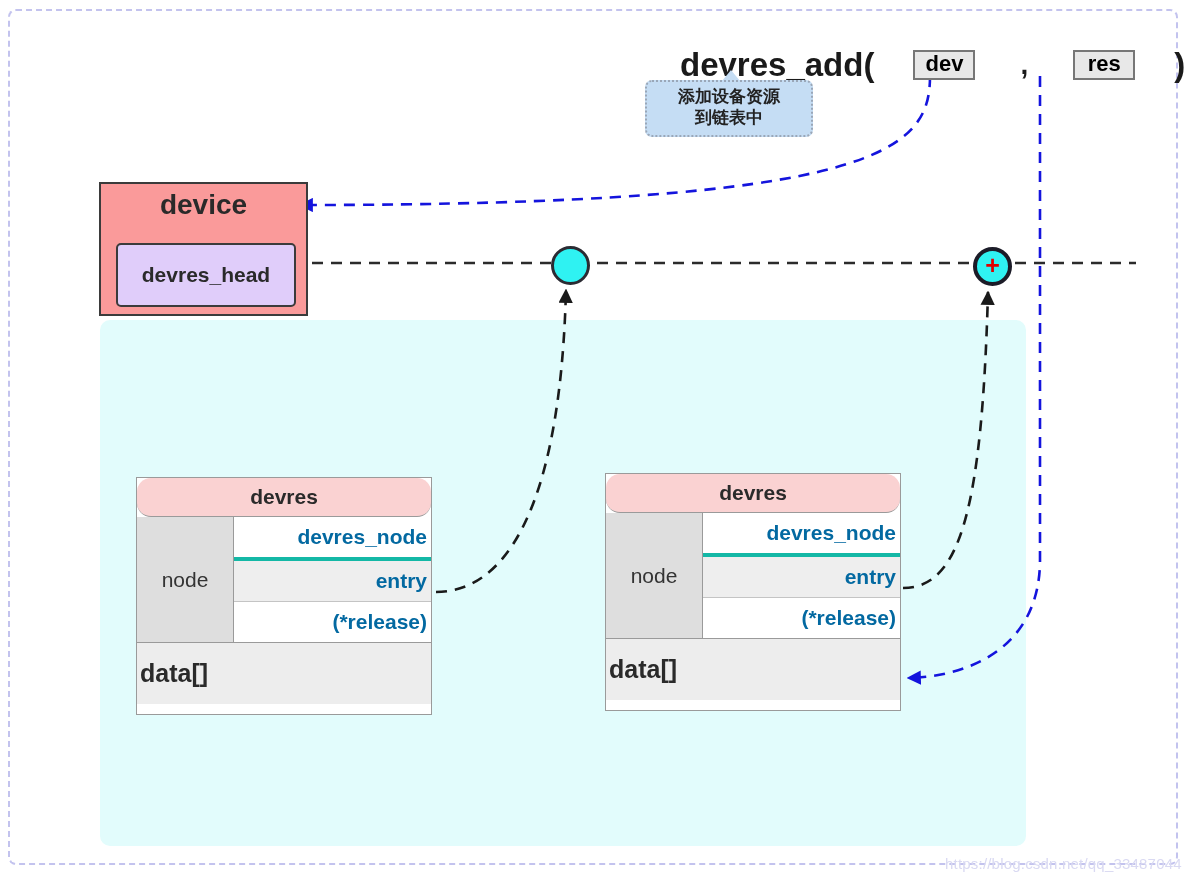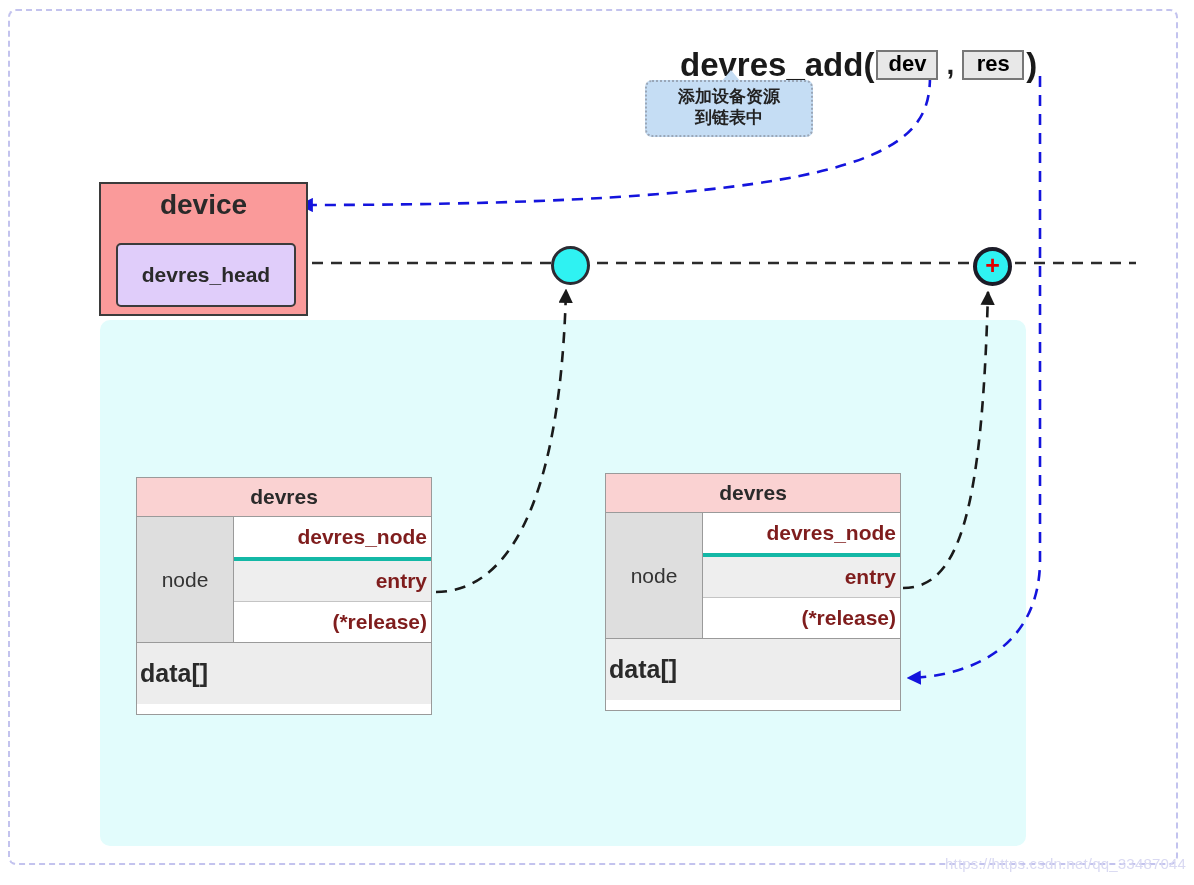--- a/index.html
+++ b/index.html
@@ -51,20 +51,21 @@
   #signature {
     position: absolute;
     left: 680px;
     top: 34px;
     display: flex;
     align-items: center;
     font-size: 33px;
     font-weight: bold;
     color: #1a1a1a;
     white-space: nowrap;
+    gap: 37px;
   }
   .param-box {
     display: inline-flex;
     align-items: center;
     justify-content: center;
     background: #e8e8e8;
     border: 2px solid #777777;
     color: #000000;
     font-size: 22px;
     font-weight: bold;
@@ -155,20 +156,21 @@
     height: 39px;
     background: #fad2d2;
     border-bottom: 1px solid #9a9a9a;
     display: flex;
     align-items: center;
     justify-content: center;
     font-size: 21px;
     font-weight: bold;
     color: #2a2a2a;
     box-sizing: border-box;
+    border-radius: 14px;
   }
   .devres-mid {
     display: flex;
     height: 125px;
   }
   .node-cell {
     width: 97px;
     background: #dedede;
     border-right: 1px solid #9a9a9a;
     display: flex;
@@ -180,21 +182,21 @@
   }
   .node-fields { flex: 1; display: flex; flex-direction: column; }
   .node-field {
     flex: 1;
     display: flex;
     align-items: center;
     justify-content: flex-end;
     padding-right: 4px;
     font-size: 21px;
     font-weight: bold;
-    color: #7f1d1d;
+    color: #0369a1;
     box-sizing: border-box;
   }
   .node-field.alt { background: #eeeeee; border-top: 4px solid #14b8a6; border-bottom: 1px solid #c4c4c4; }
   .data-cell {
     height: 62px;
     background: #ededed;
     border-top: 1px solid #9a9a9a;
     display: flex;
     align-items: center;
     padding-left: 3px;
@@ -325,15 +327,15 @@
       </div>
     </div>
     <div class="data-cell">data[]</div>
   </div>
 
   <div id="node-marker-1" class="list-node"></div>
   <div id="node-marker-2" class="list-node">
     <span id="plus-glyph">+</span>
   </div>
 
-  <div id="watermark">https://https.csdn.net/qq_33487044</div>
+  <div id="watermark">https://blog.csdn.net/qq_33487044</div>
 
 </div>
 
 </body></html>

